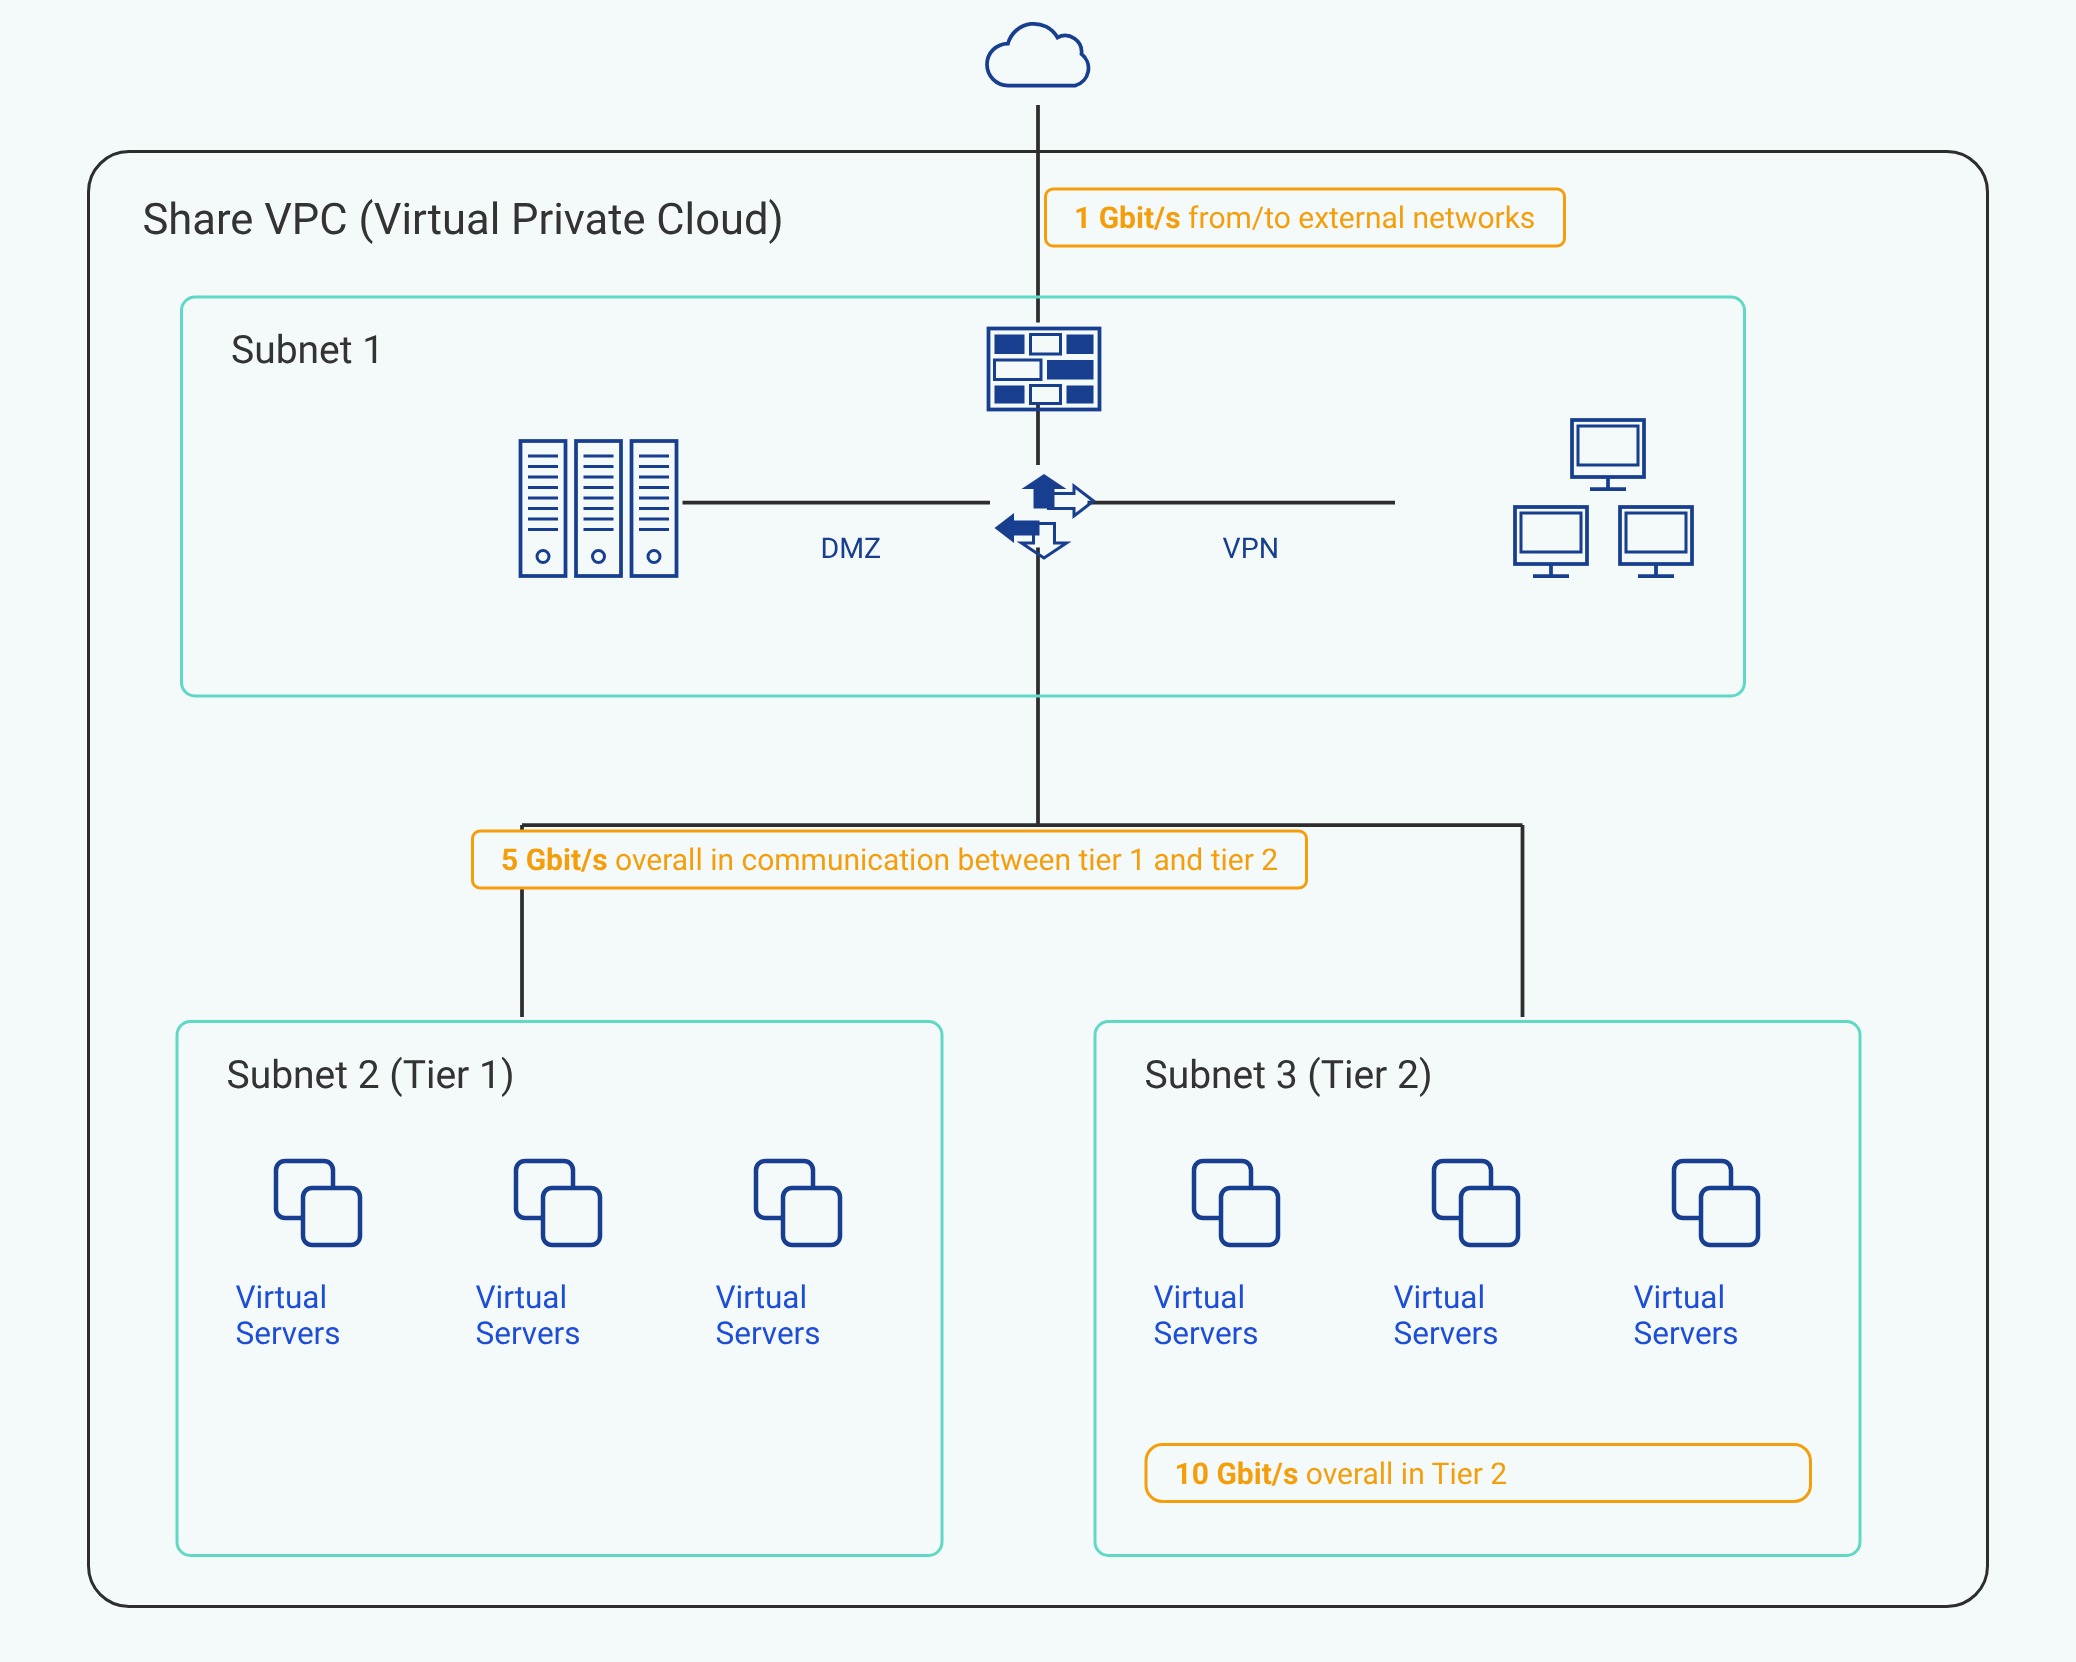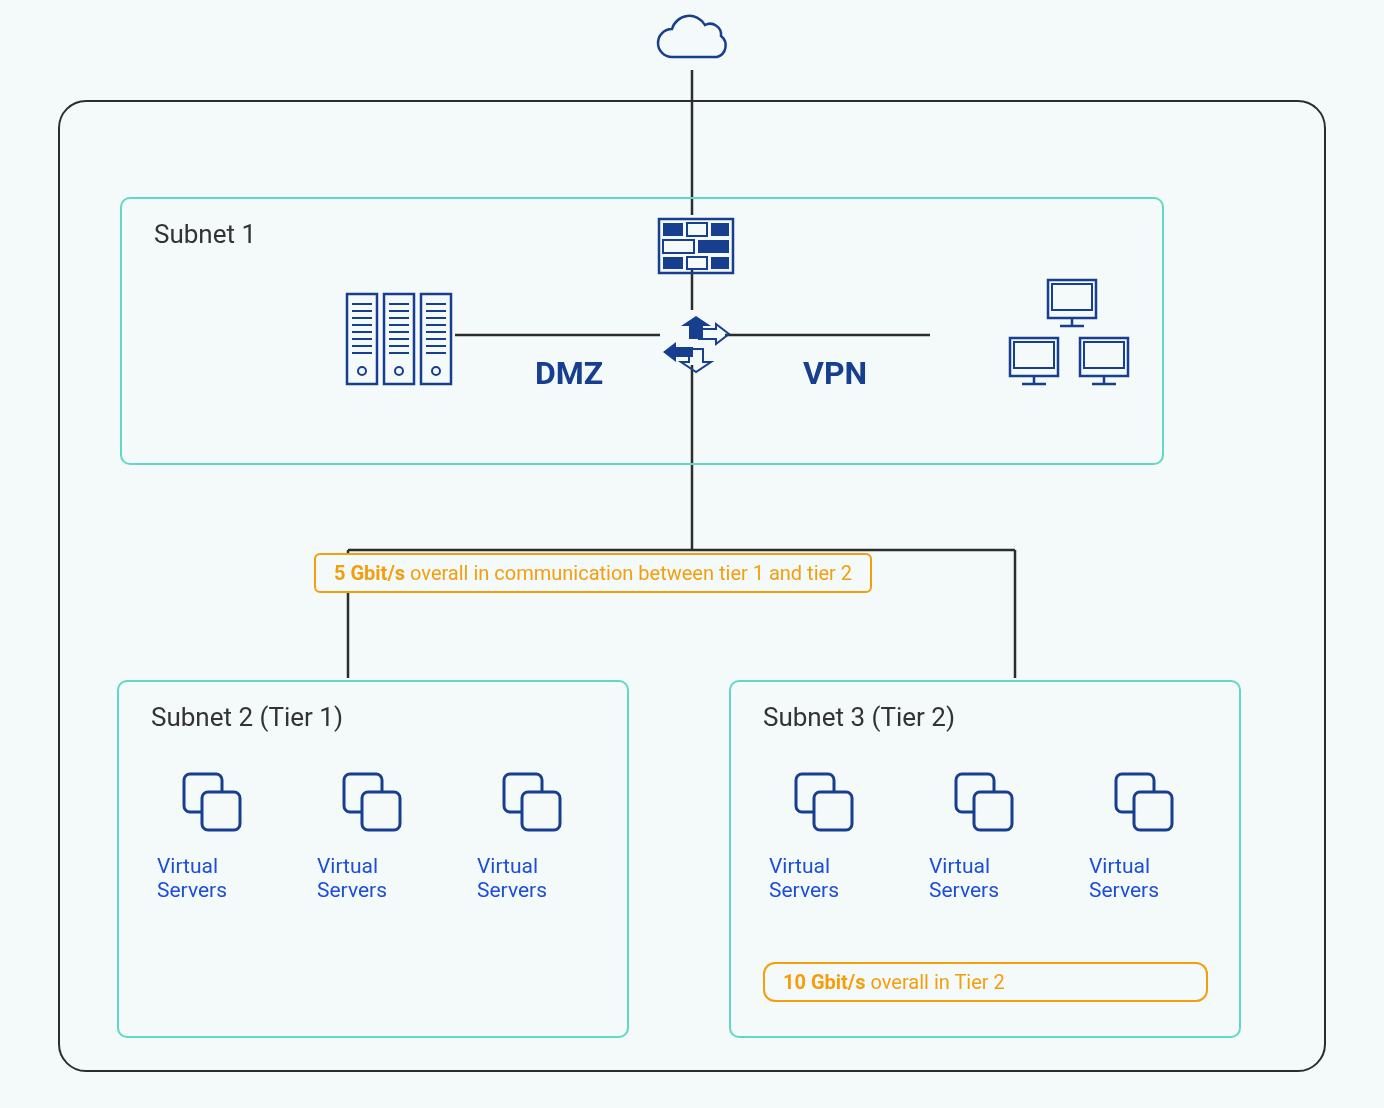--- a/index.html
+++ b/index.html
@@ -56,23 +56,24 @@
   .badge strong { font-weight: 700; }
   .vs-label {
     position: absolute;
     font-size: 21px;
     color: #1d4ed8;
     text-align: left;
     width: 110px;
   }
   .dmz-label, .vpn-label {
     position: absolute;
-    font-size: 32px;
-    font-weight: 700;
+    font-size: 19px;
+    font-weight: 400;
     color: #173e8f;
+    margin-left: 12px;
   }
 </style>
 </head>
 <body>
 
 <svg width="1384" height="1108" style="position:absolute;left:0;top:0;">
 
   <line x1="692" y1="70" x2="692" y2="215" stroke="#2d2d2d" stroke-width="2.5"></line>
 
   <line x1="692" y1="270" x2="692" y2="310" stroke="#2d2d2d" stroke-width="2.5"></line>
@@ -88,21 +89,25 @@
   <line x1="348" y1="550" x2="348" y2="678" stroke="#2d2d2d" stroke-width="2.5"></line>
 
   <line x1="1015" y1="550" x2="1015" y2="678" stroke="#2d2d2d" stroke-width="2.5"></line>
 </svg>
 
 <svg width="90" height="62" style="position:absolute;left:647px;top:12px;">
   <path d="M 25 45 A 14 14 0 0 1 25 17 A 18 18 0 0 1 58 13 A 11 11 0 0 1 74 24 A 12 12 0 0 1 70 45 Z" fill="none" stroke="#173e8f" stroke-width="2.5"></path>
 </svg>
 
 <div class="vpc-box">
-
+  <div class="vpc-title">Share VPC (Virtual Private Cloud)</div>
+
+  <div class="badge" style="left:636px;top:23px;">
+    <strong>1 Gbit/s</strong><span> from/to external networks</span>
+  </div>
 
   <div class="subnet-box subnet1">
     <div class="subnet-title">Subnet 1</div>
 
     <svg width="78" height="58" style="position:absolute;left:535px;top:18px;">
       <rect x="2" y="2" width="74" height="54" fill="none" stroke="#173e8f" stroke-width="2.5"></rect>
       <rect x="6" y="6" width="20" height="13" fill="#173e8f"></rect>
       <rect x="30" y="6" width="20" height="13" fill="none" stroke="#173e8f" stroke-width="2"></rect>
       <rect x="54" y="6" width="18" height="13" fill="#173e8f"></rect>
       <rect x="6" y="23" width="31" height="13" fill="none" stroke="#173e8f" stroke-width="2"></rect>

